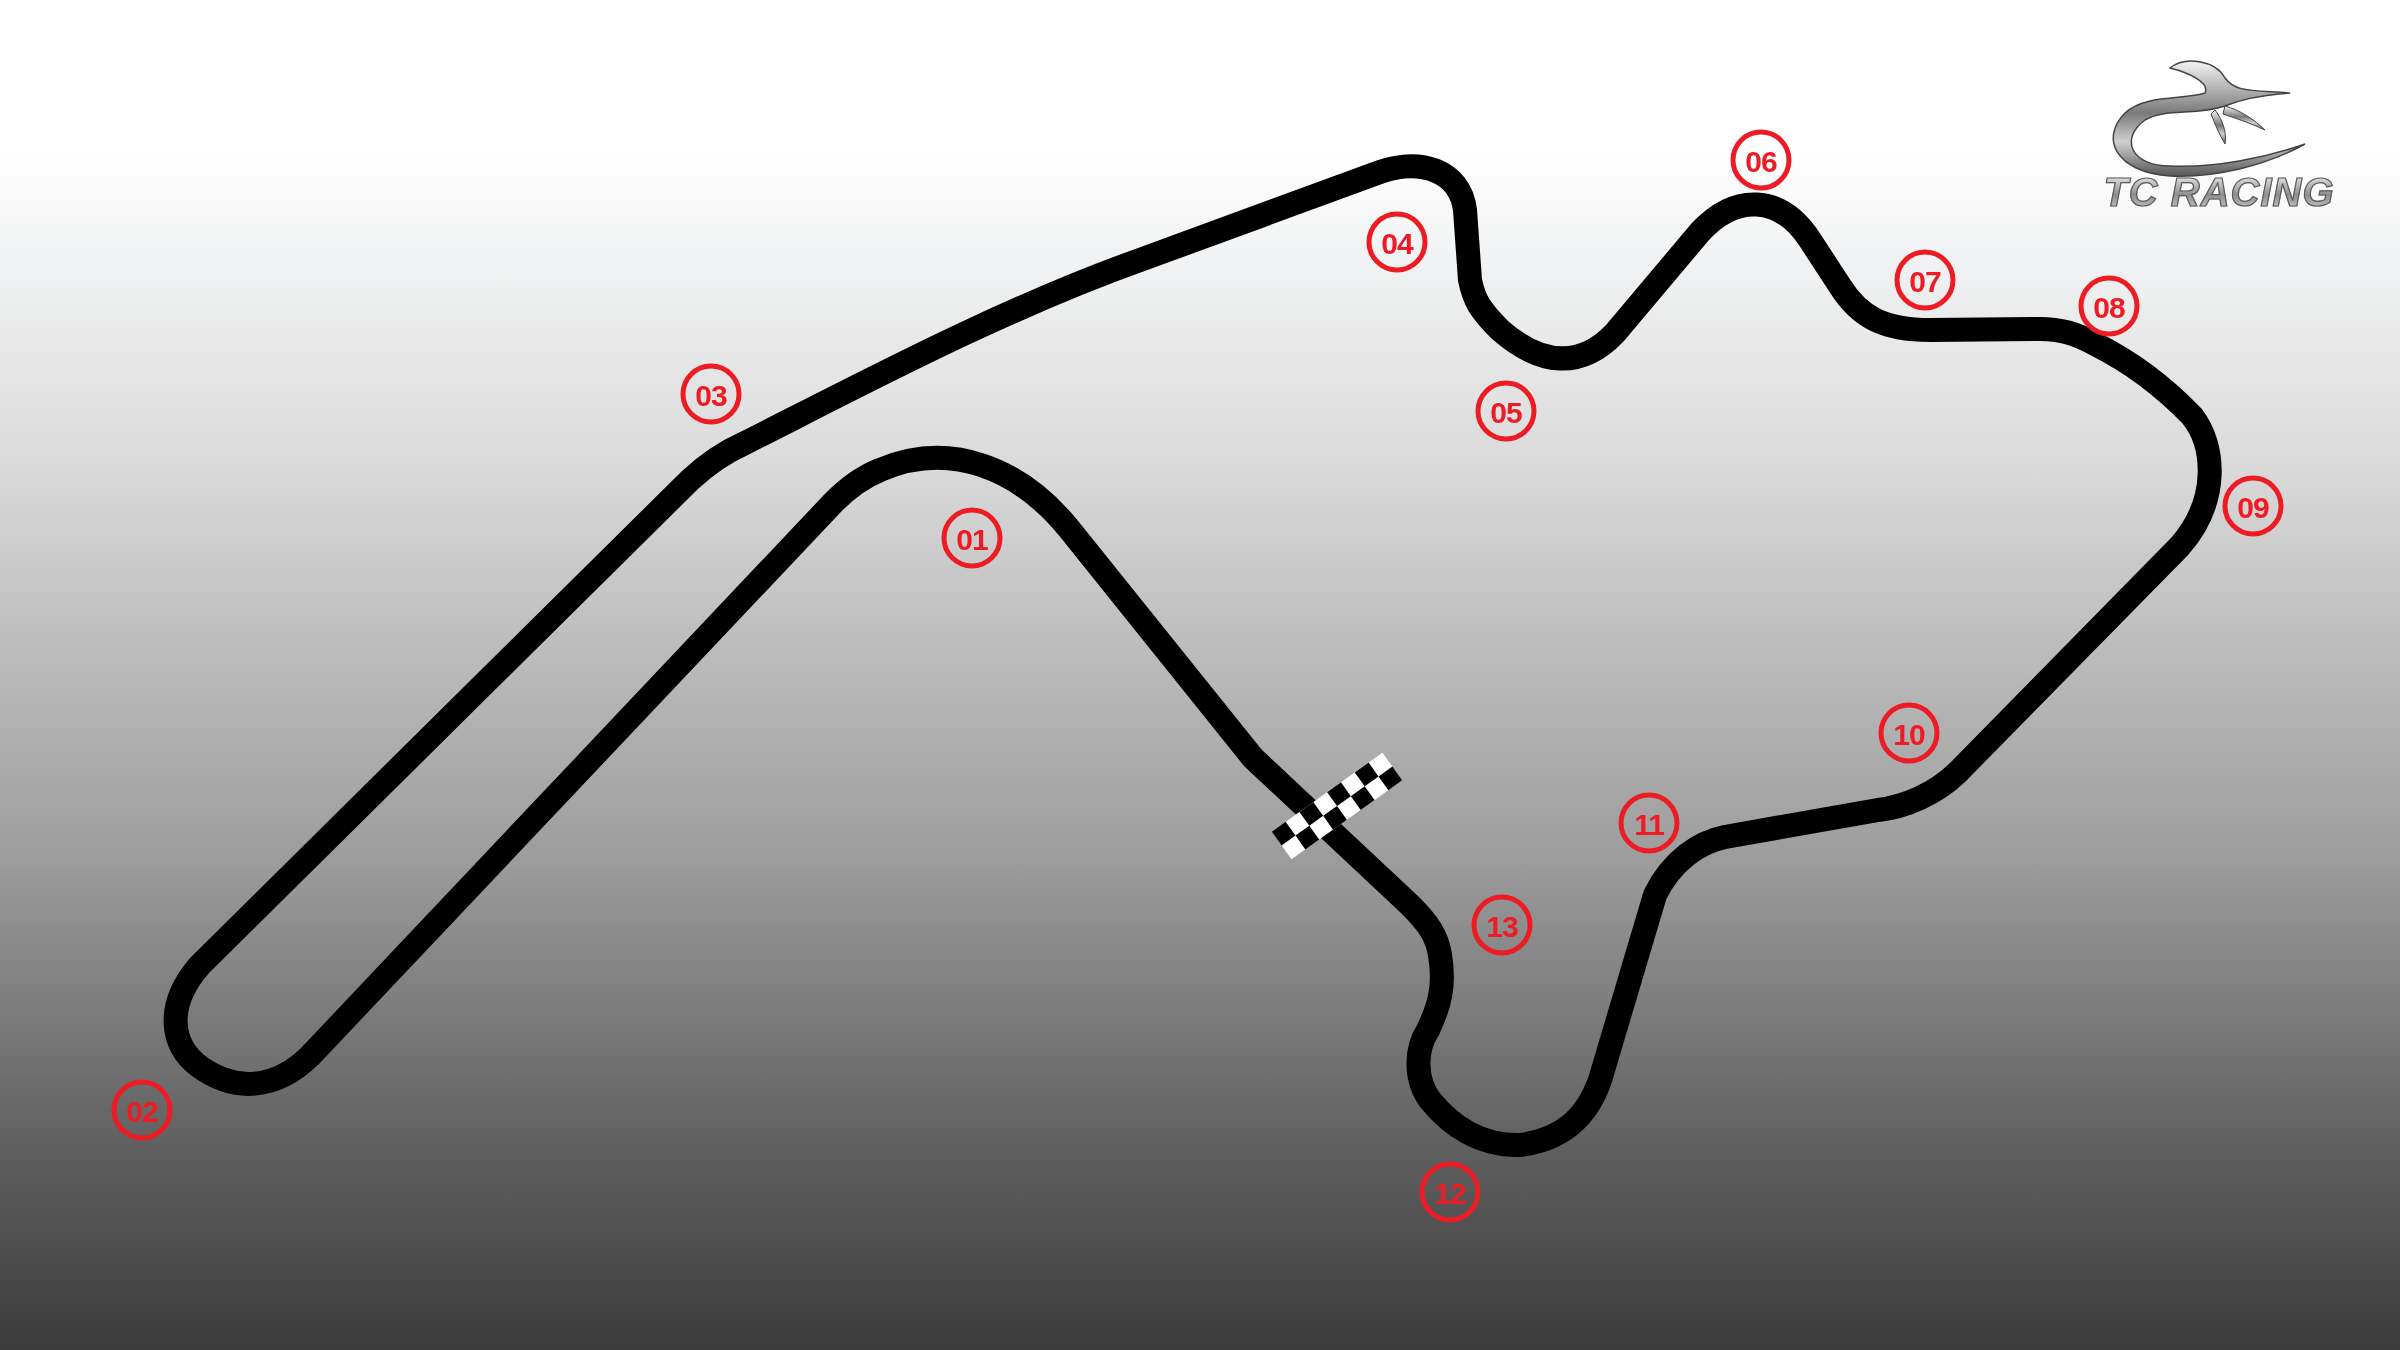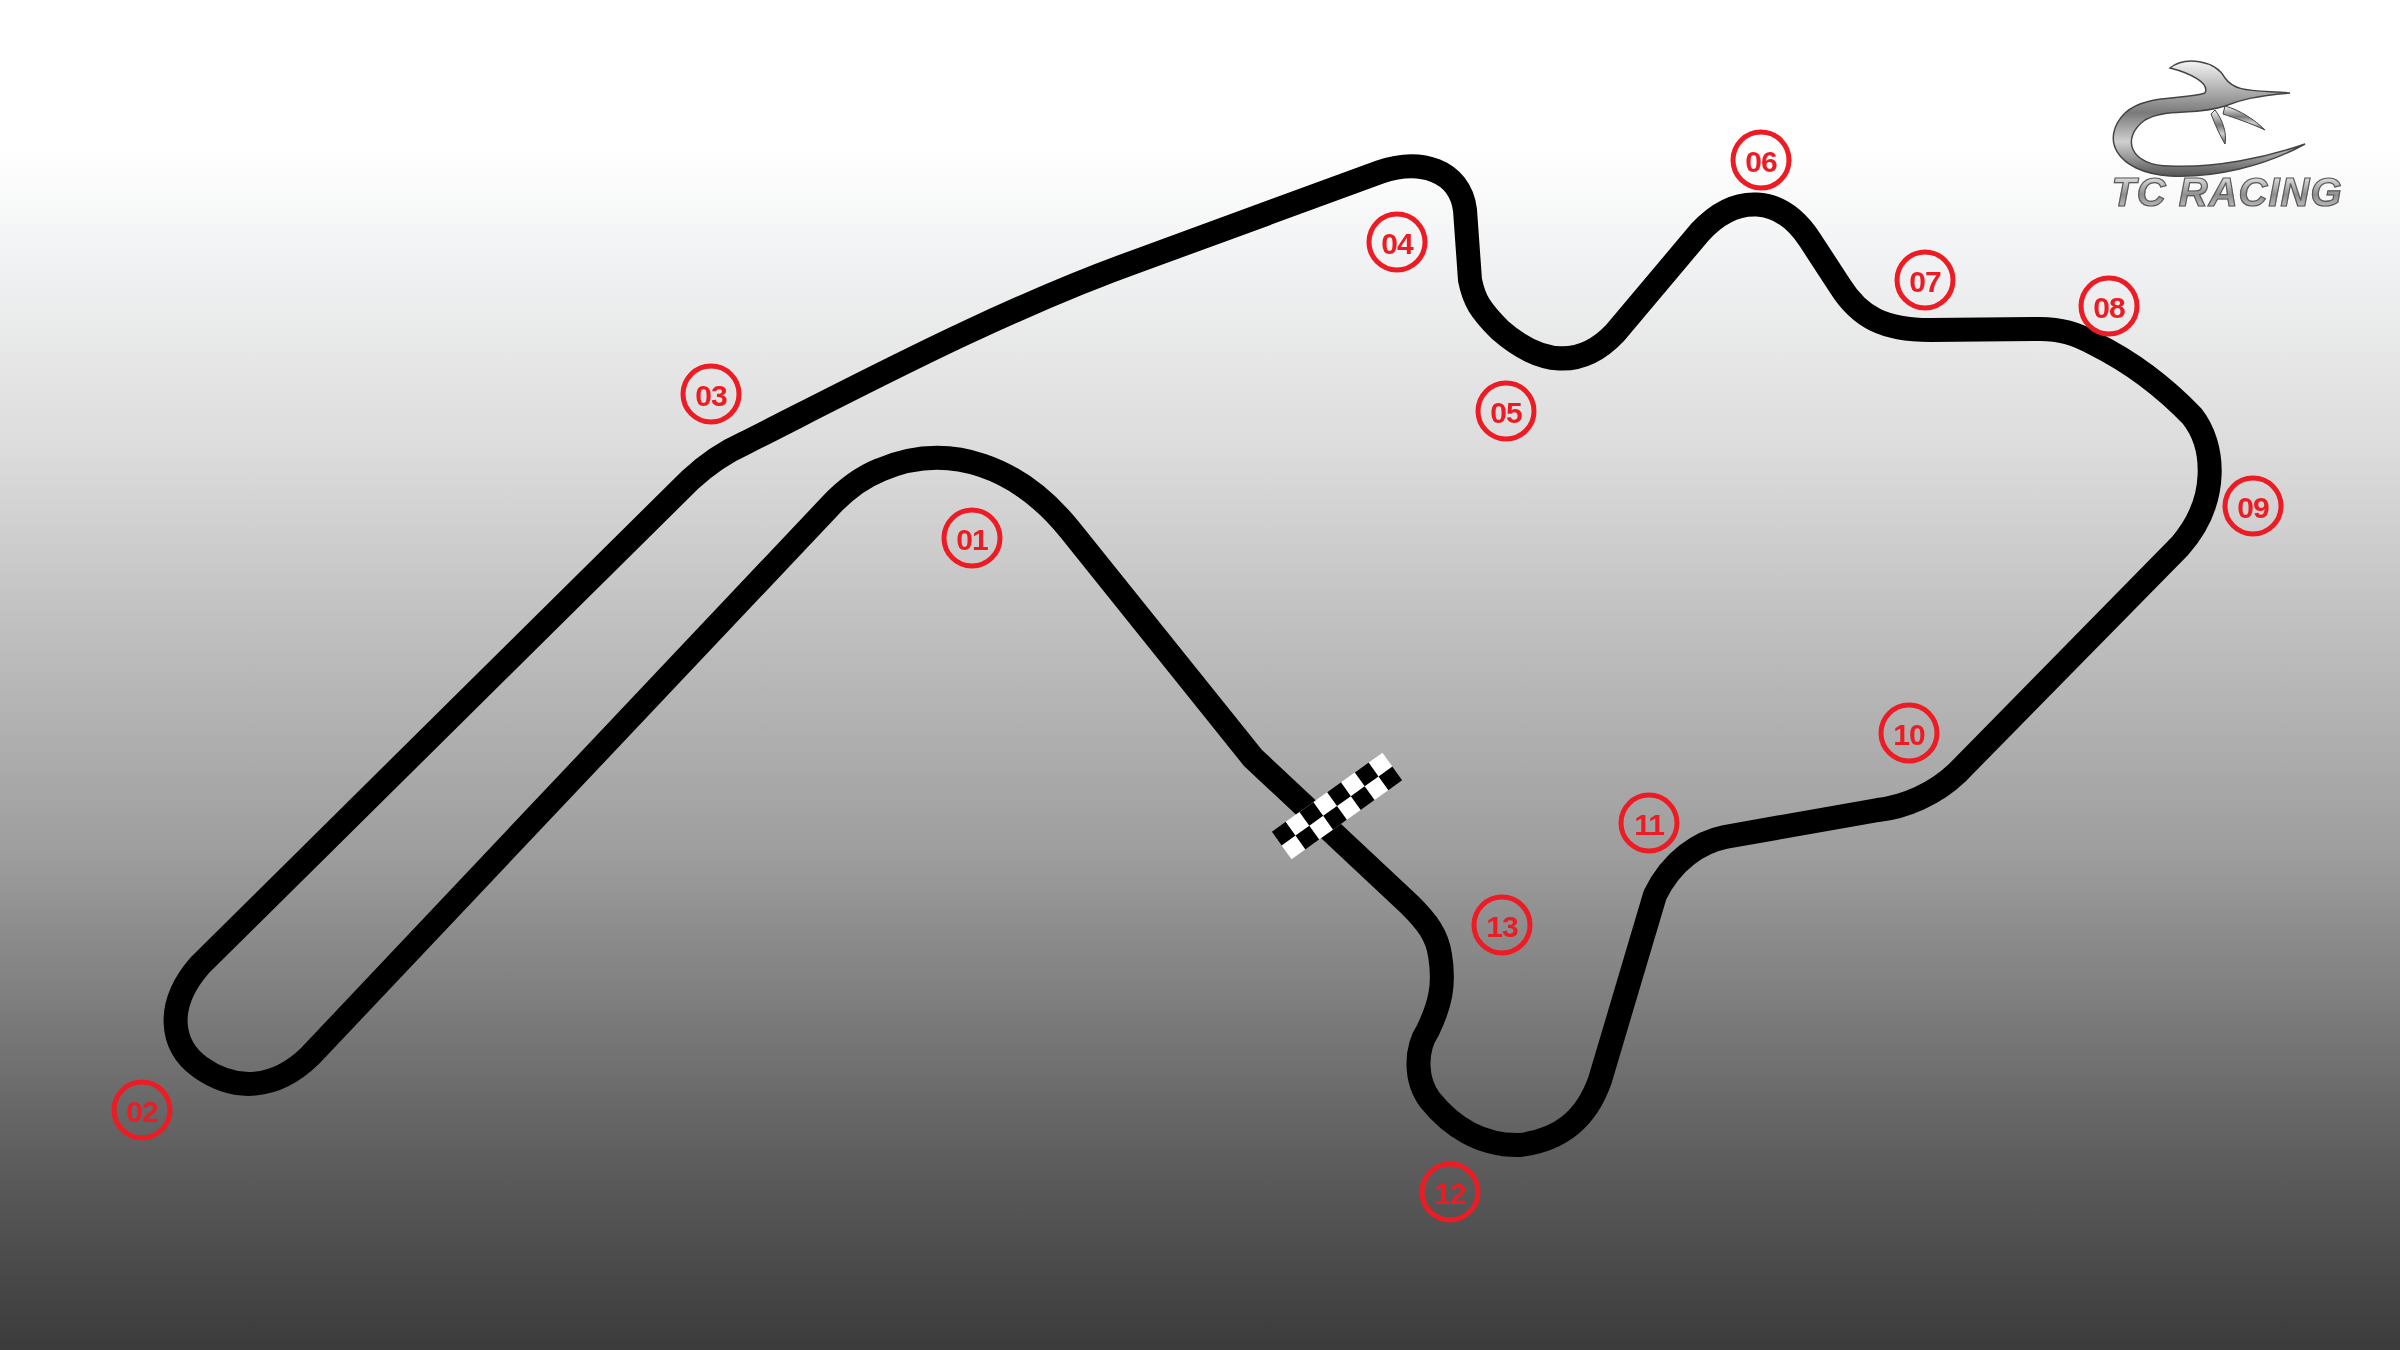--- a/index.html
+++ b/index.html
@@ -8,21 +8,21 @@
     font-family: "Liberation Sans", sans-serif;
     background: linear-gradient(to bottom,
       #ffffff 0px, #ffffff 150px, #f2f3f4 250px, #dcdcdc 450px,
       #bcbcbc 650px, #9e9e9e 850px, #7e7e7e 1000px, #5f5f5f 1150px, #3b3b3b 1350px);
   }
   #canvas { position: absolute; left: 0; top: 0; width: 2400px; height: 1350px; }
   .badge-circle { fill: none; stroke-width: 5; }
   .badge-text { font-family: "Liberation Sans", sans-serif; font-weight: 700; font-size: 30px; text-anchor: middle; dominant-baseline: central; letter-spacing: -1px; }
   .logo { position: absolute; left: 2075px; top: 48px; width: 280px; height: 170px; }
   .logo-text {
-    position: absolute; left: 12px; top: 122px; width: 280px; text-align: center;
+    position: absolute; left: 4px; top: 122px; width: 280px; text-align: center;
     font-family: "Liberation Sans", sans-serif; font-weight: 900; font-style: italic;
     font-size: 40px; letter-spacing: 1px; color: #9a9a9a;
     -webkit-text-stroke: 1.2px #5c5c5c;
     background: linear-gradient(to bottom, #ffffff, #8e8e8e 55%, #d8d8d8);
     -webkit-background-clip: text; background-clip: text; -webkit-text-fill-color: transparent;
   }
 </style>
 </head>
 <body>
 

